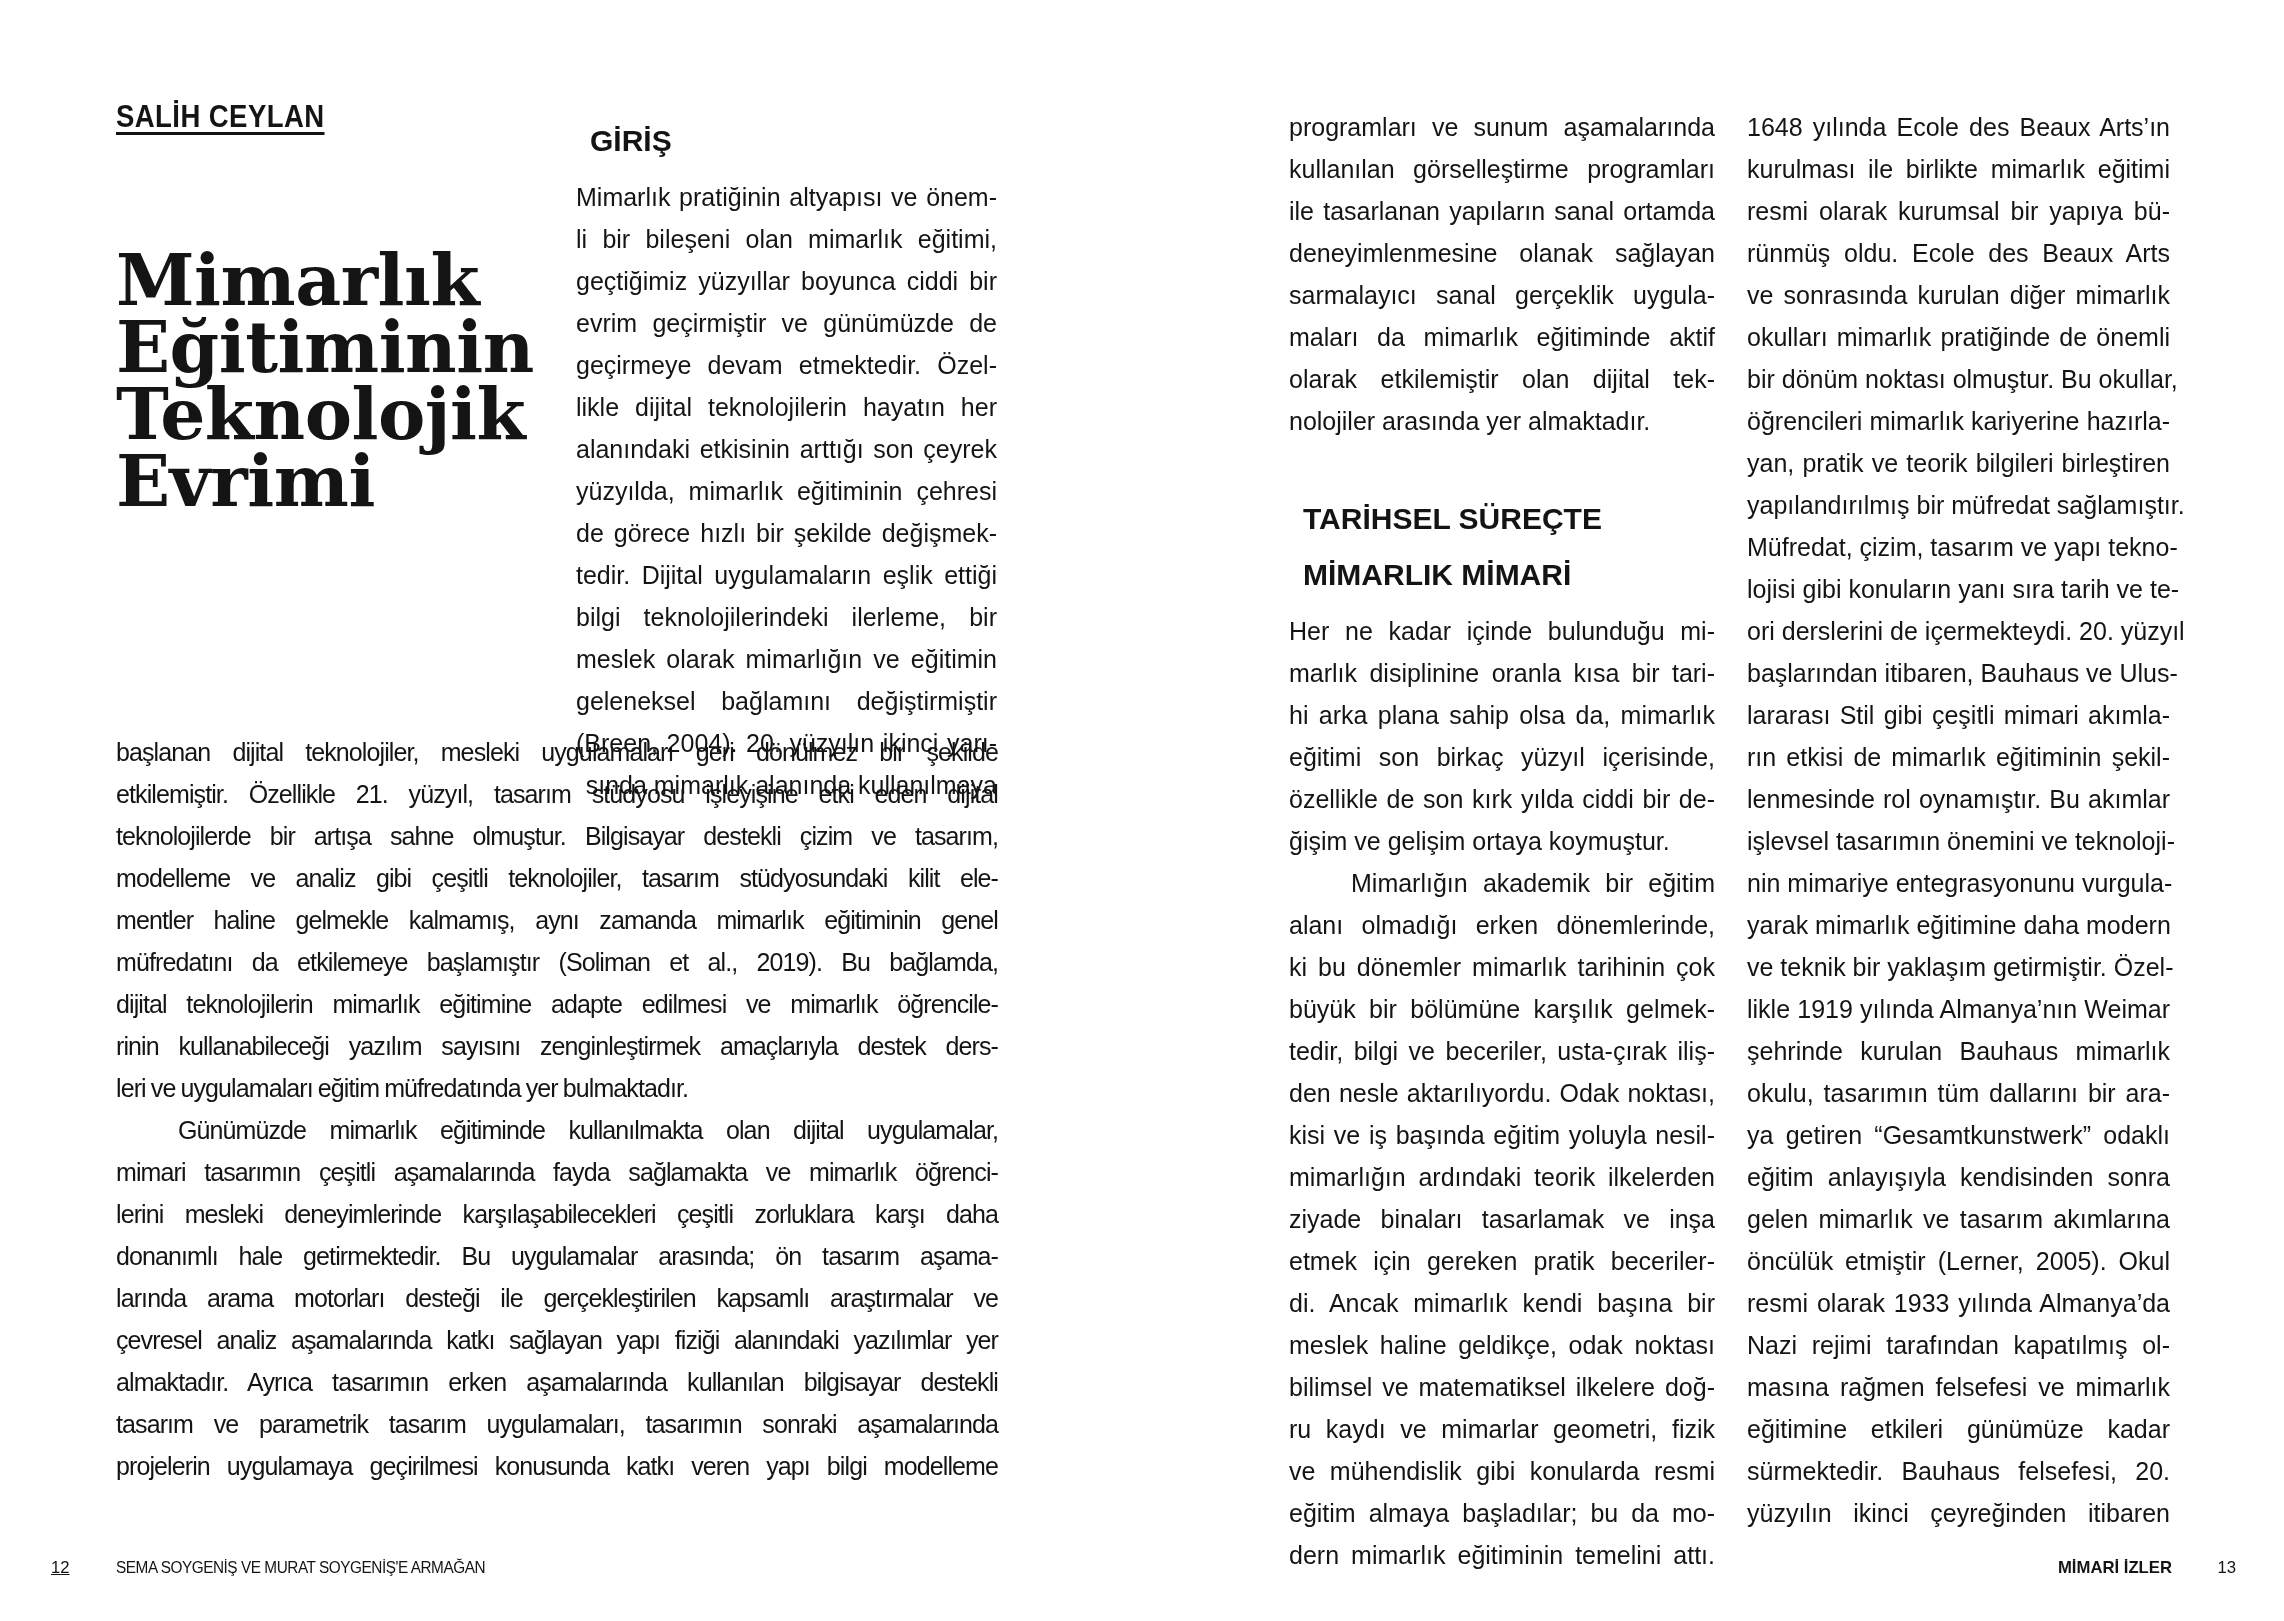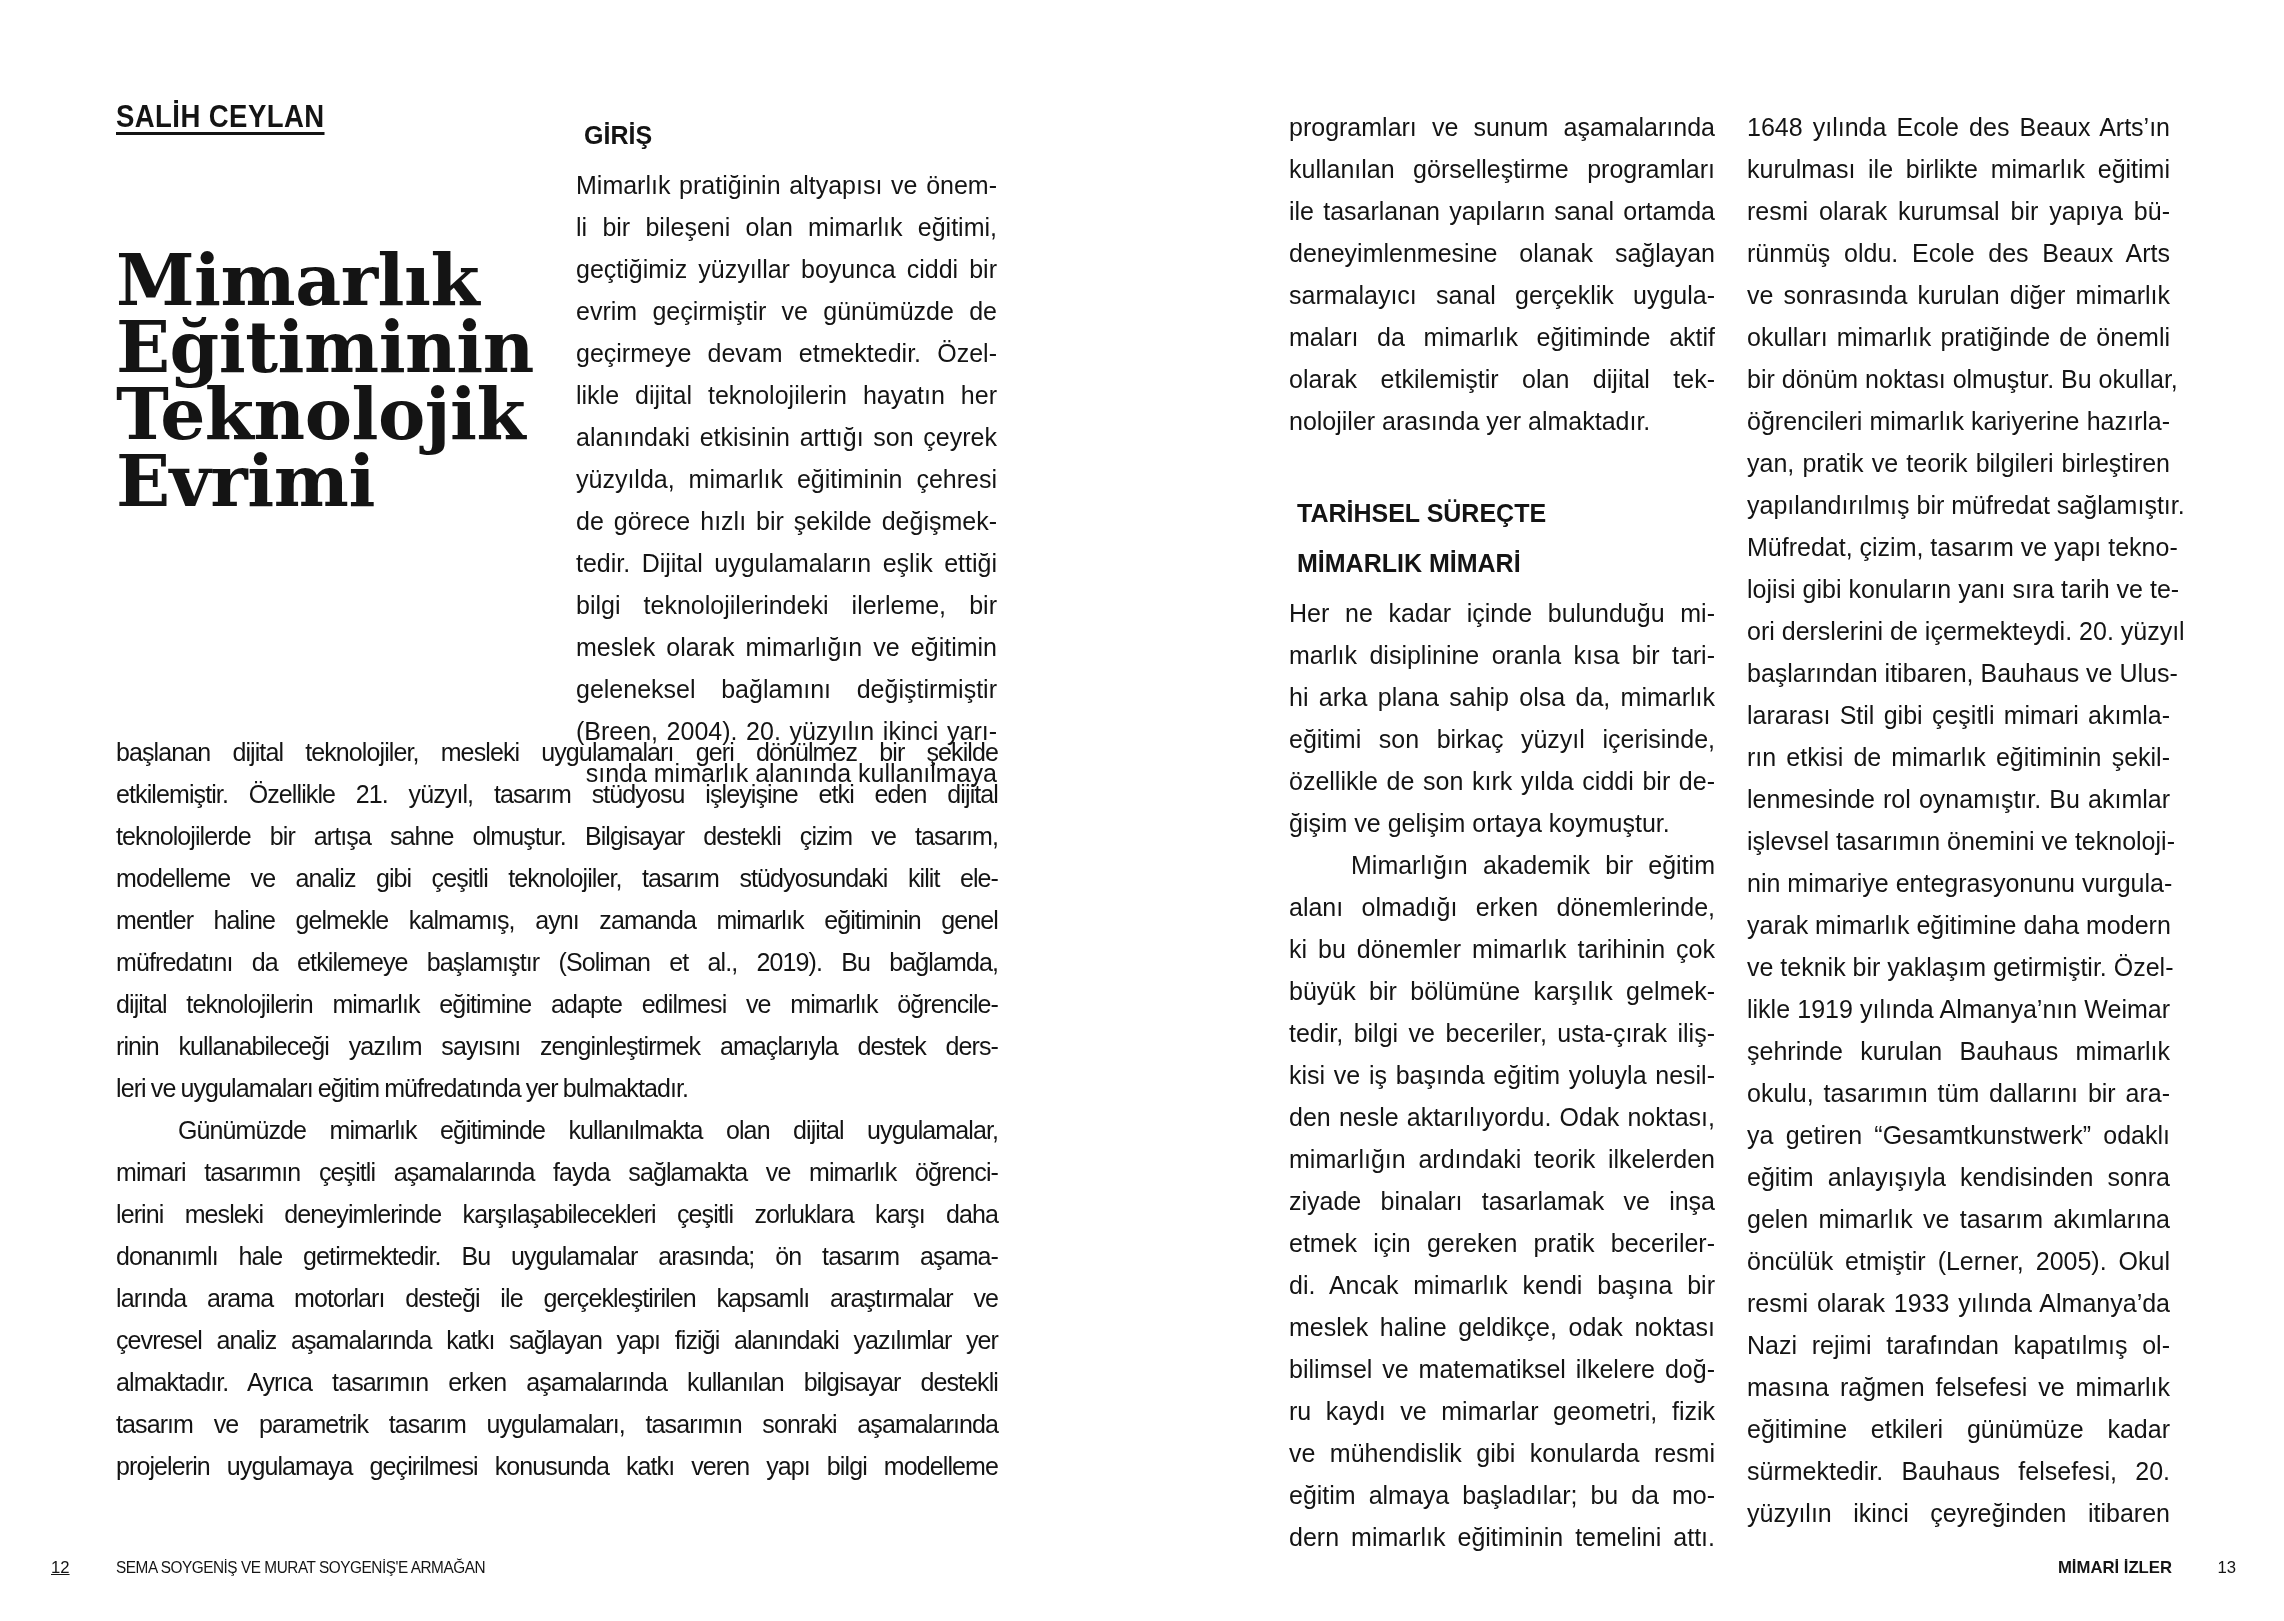--- a/index.html
+++ b/index.html
@@ -16,21 +16,21 @@
   .title { position:absolute; left:116px; top:247px; margin:0; font-family:"DejaVu Serif", serif;
            font-weight:700; font-size:71px; line-height:67px; letter-spacing:-0.5px; }
   .title span { display:block; }
 
   .body-text { font-size:25px; line-height:42px; text-align:justify; text-align-last:left; }
   .line { display:block; text-align:justify; text-align-last:justify; white-space:nowrap; }
   .line.last { text-align-last:left; }
   .line.indent { padding-left:62px; }
   .line.right { text-align-last:right; }
 
-  .heading { font-weight:700; font-size:25px; line-height:42px; margin:8px; }
+  .heading { font-weight:700; font-size:30px; line-height:42px; margin:14px; }
 
   #intro { position:absolute; left:576px; top:106px; width:421px; }
   #left-full { position:absolute; left:116px; top:731px; width:882px; }
   .condensed .line { letter-spacing:-0.9px; word-spacing:-1px; }
 
   #right-col1 { position:absolute; left:146px; top:106px; width:426px; }
   #right-col2 { position:absolute; left:604px; top:106px; width:423px; }
 
   .footer { position:absolute; top:1558px; font-size:16.7px; line-height:19.6px; }
   #footer-left-num { left:51px;text-decoration:underline; }
@@ -126,22 +126,22 @@
         <span class="line">eğitimi son birkaç yüzyıl içerisinde,</span>
         <span class="line">özellikle de son kırk yılda ciddi bir de-</span>
         <span class="line last">ğişim ve gelişim ortaya koymuştur.</span>
       </div>
     <div id="rc1-p3">
         <span class="line indent">Mimarlığın akademik bir eğitim</span>
         <span class="line">alanı olmadığı erken dönemlerinde,</span>
         <span class="line">ki bu dönemler mimarlık tarihinin çok</span>
         <span class="line">büyük bir bölümüne karşılık gelmek-</span>
         <span class="line">tedir, bilgi ve beceriler, usta-çırak iliş-</span>
+        <span class="line">den nesle aktarılıyordu. Odak noktası,</span>
         <span class="line">kisi ve iş başında eğitim yoluyla nesil-</span>
-        <span class="line">den nesle aktarılıyordu. Odak noktası,</span>
         <span class="line">mimarlığın ardındaki teorik ilkelerden</span>
         <span class="line">ziyade binaları tasarlamak ve inşa</span>
         <span class="line">etmek için gereken pratik beceriler-</span>
         <span class="line">di. Ancak mimarlık kendi başına bir</span>
         <span class="line">meslek haline geldikçe, odak noktası</span>
         <span class="line">bilimsel ve matematiksel ilkelere doğ-</span>
         <span class="line">ru kaydı ve mimarlar geometri, fizik</span>
         <span class="line">ve mühendislik gibi konularda resmi</span>
         <span class="line">eğitim almaya başladılar; bu da mo-</span>
         <span class="line">dern mimarlık eğitiminin temelini attı.</span>

